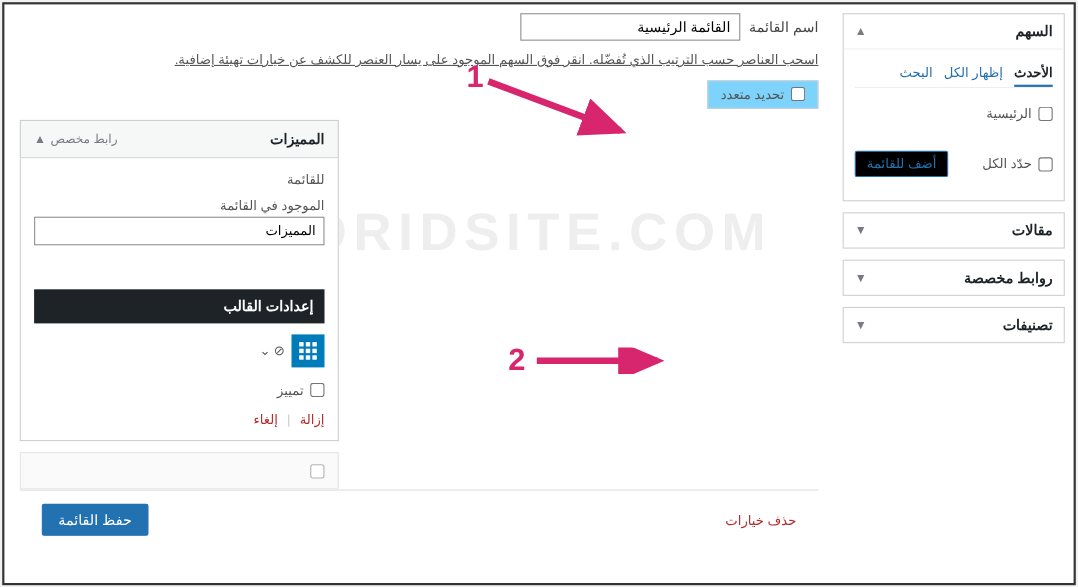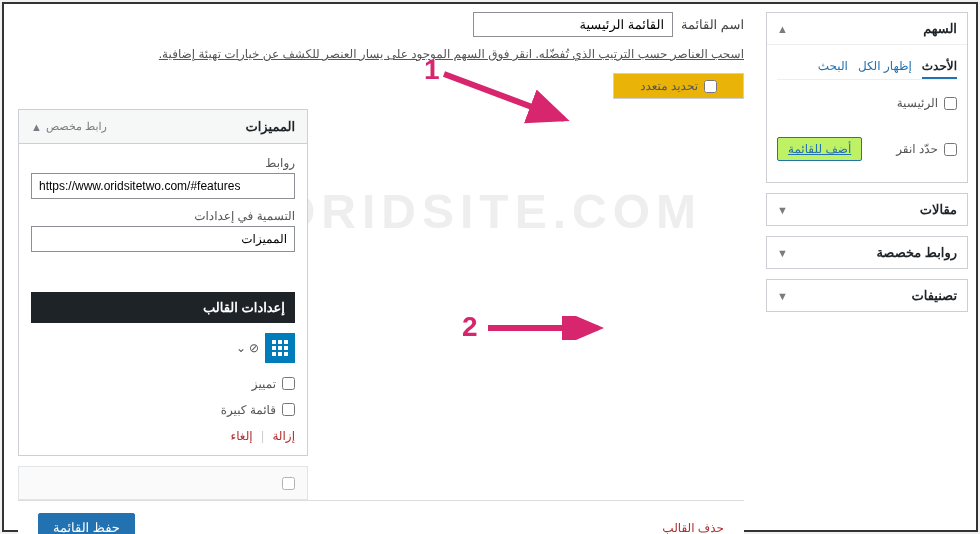--- a/index.html
+++ b/index.html
@@ -11,28 +11,28 @@
 .side-head { display: flex; align-items: center; justify-content: space-between; padding: 8px 10px; border-bottom: 1px solid #eee; cursor: pointer; font-weight: bold; color: #1d2327; }
 .side-head.collapsed { border-bottom: none; }
 .caret { color: #787c82; font-size: 11px; }
 .side-body { padding: 10px; font-size: 12px; color: #555; }
 .tabs { display: flex; gap: 10px; border-bottom: 1px solid #eee; margin-bottom: 8px; font-size: 12px; }
 .tab { padding: 4px 0; color: #2271b1; cursor: pointer; }
 .tab.active { border-bottom: 2px solid #2271b1; color: #1d2327; font-weight: bold; }
 .chkline { display: flex; align-items: center; gap: 6px; margin: 16px 0; font-size: 12px; }
 .chkline input { margin: 0; }
 .select-all-row { display: flex; justify-content: space-between; align-items: center; margin-top: 8px; }
-.btn { border: 1px solid #2271b1; color: #2271b1; background: #bef264; padding: 4px 10px; font-size: 12px; cursor: pointer; border-radius: 2px; text-decoration: underline; }
+.btn { border: 1px solid #2271b1; color: #2271b1; background: #000000; padding: 4px 10px; font-size: 12px; cursor: pointer; border-radius: 2px; }
 .main { flex: 1; padding: 8px 14px; position: relative; }
 .menu-name-row { display: flex; align-items: center; gap: 8px; margin-bottom: 10px; justify-content: flex-start; }
 .menu-name-row label { font-size: 13px; color: #444; }
 .menu-name-row input { border: 1px solid #8c8f94; padding: 4px 8px; width: 200px; font-size: 13px; background: #fff; }
 .help-text { font-size: 12px; color: #555; margin-bottom: 12px; text-decoration: underline; }
 .bulk-row { margin-bottom: 10px; }
-.bulk-btn { display: inline-flex; align-items: flex-end; gap: 6px; border: 1px solid #ccd0d4; background: #eab308; padding: 5px 26px; font-size: 12px; color: #555; cursor: pointer; }
+.bulk-btn { display: inline-flex; align-items: flex-start; gap: 6px; border: 1px solid #ccd0d4; background: #7dd3fc; padding: 5px 11px; font-size: 12px; color: #555; cursor: pointer; }
 .menu-item { width: 290px; margin-bottom: 0; margin-right: auto; margin-left: 0; }
 .mi-head { display: flex; justify-content: space-between; align-items: center; border: 1px solid #ccd0d4; background: #f6f7f7; padding: 9px 12px; cursor: pointer; }
 .mi-title { font-weight: bold; font-size: 13px; color: #1d2327; }
 .mi-sub { font-size: 11px; color: #787c82; display: flex; align-items: center; gap: 4px; }
 .mi-body { border: 1px solid #ccd0d4; border-top: none; padding: 12px; background: #fff; }
 .field { margin-bottom: 10px; }
 .field label { display: block; font-size: 12px; color: #555; margin-bottom: 3px; }
 .field input[type=text] { width: 100%; border: 1px solid #8c8f94; padding: 5px 7px; font-size: 12px; direction: ltr; text-align: left; }
 .field input.rtlval { direction: rtl; text-align: right; }
 .theme-settings-bar { background: #1d2327; color: #fff; padding: 8px 10px; font-size: 13px; font-weight: bold; margin-bottom: 10px; margin-top: 40px; }
@@ -77,21 +77,21 @@
           <span class="tab">إظهار الكل</span>
           <span class="tab">البحث</span>
         </div>
         <label class="chkline">
           <input type="checkbox" style="">
           <span>الرئيسية</span>
         </label>
         <div class="select-all-row">
           <label class="chkline">
             <input type="checkbox" style="">
-            <span>حدّد انقر</span>
+            <span>حدّد الكل</span>
           </label>
           <button class="btn">أضف للقائمة</button>
         </div>
       </div>
     </div>
 
     <div class="side-box">
       <div class="side-head collapsed">
         <span>مقالات</span>
         <span class="caret">▼</span>
@@ -132,25 +132,24 @@
     <div class="menu-item">
       <div class="mi-head">
         <span class="mi-title">المميزات</span>
         <span class="mi-sub">
           <span>رابط مخصص</span>
           <span>▲</span>
         </span>
       </div>
       <div class="mi-body">
         <div class="field">
-          <label>روابط</label>
-          <input type="text" value="https://www.oridsitetwo.com/#features" style="">
+          <label>للقائمة</label>
         </div>
         <div class="field">
-          <label>التسمية في إعدادات</label>
+          <label>الموجود في القائمة</label>
           <input type="text" class="rtlval" value="المميزات" style="">
         </div>
 
         <div class="theme-settings-bar">إعدادات القالب</div>
 
         <div class="icon-picker-row">
           <div class="icon-square">
             <span class="grid-icon">
               <span></span>
                   <span></span>
@@ -166,40 +165,36 @@
           <span class="icon-dd">
             <span>⊘</span>
             <span>⌄</span>
           </span>
         </div>
 
         <label class="chk2">
           <input type="checkbox" style="">
           <span>تمييز</span>
         </label>
-        <label class="chk2">
-          <input type="checkbox" style="">
-          <span>قائمة كبيرة</span>
-        </label>
 
         <div class="links-row">
           <a>إزالة</a>
           <span class="sep">|</span>
           <a>إلغاء</a>
         </div>
       </div>
     </div>
 
     <div class="ghost-item">
       <input type="checkbox" style="">
       <span style="opacity:.6">&nbsp;</span>
     </div>
 
     <div class="bottom-bar">
-      <a class="delete-menu">حذف القالب</a>
+      <a class="delete-menu">حذف خيارات</a>
       <button class="save-btn">حفظ القائمة</button>
     </div>
   </div>
 </div>
 
 <span class="num1">1</span>
 <svg class="arrow1" width="150" height="70">
   <defs>
         <marker id="ah1" markerWidth="8" markerHeight="8" refX="6" refY="3" orient="auto">
           <path d="M0,0 L7,3 L0,6 Z" fill="#d7266e"></path>

